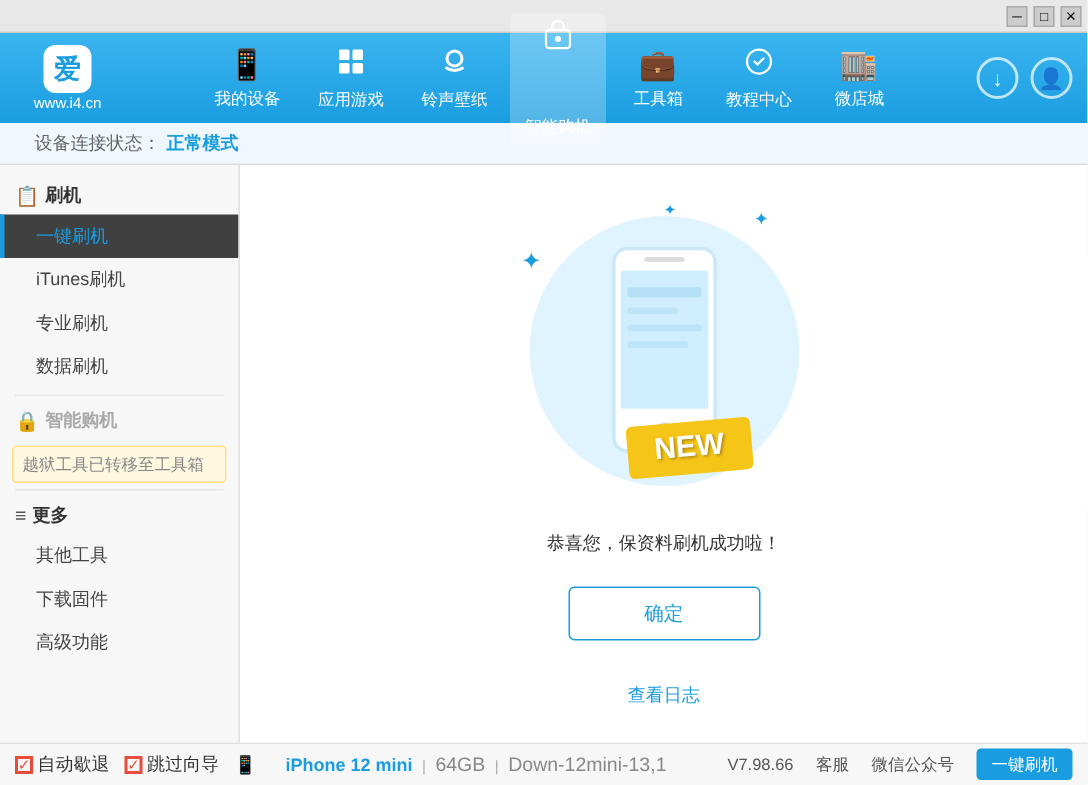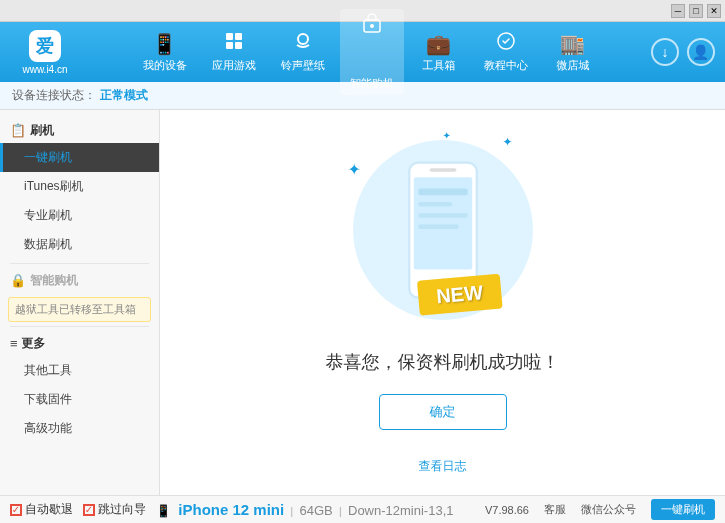--- a/index.html
+++ b/index.html
@@ -82,21 +82,21 @@
       background: #f5f5f5;
     }
 
     
     .status-bar {
       background: #f0f8ff;
       border-bottom: 1px solid #ddd;
       height: 28px;
       display: flex;
       align-items: center;
-      padding: 0 12px;
+      padding: 0 23px;
       font-size: 12px;
       color: #333;
     }
     .status-label { color: #666; }
     .status-value { color: #1a9de0; font-weight: bold; margin-left: 4px; }
 
     
     .sidebar {
       width: 160px;
       background: #f7f7f7;
@@ -176,21 +176,21 @@
       padding: 6px 18px;
       border-radius: 4px;
       transform: rotate(-5deg) translateX(-30%);
       text-shadow: 1px 1px 2px rgba(0,0,0,0.3);
     }
     .new-star-left { position: absolute; top: 30px; left: 5px; color: #1a9de0; font-size: 16px; }
     .new-star-right { position: absolute; top: 5px; right: 30px; color: #1a9de0; font-size: 12px; }
     .new-star-top { position: absolute; top: 0; left: 50%; color: #1a9de0; font-size: 10px; }
 
     .congrats-text {
-      font-size: 18px;
+      font-size: 12px;
       color: #333;
       margin-bottom: 20px;
       font-weight: normal;
     }
 
     .confirm-btn {
       background: #fff;
       border: 1px solid #1a9de0;
       color: #1a9de0;
       padding: 8px 50px;
@@ -215,21 +215,21 @@
       display: flex;
       align-items: center;
       padding: 0 10px;
     }
     .bottom-checkboxes { display: flex; align-items: center; gap: 10px; }
     .bottom-checkbox { display: flex; align-items: center; gap: 3px; font-size: 12px; color: #333; cursor: pointer; }
     .checkbox-red { border: 2px solid #e74c3c; width: 12px; height: 12px; display: flex; align-items: center; justify-content: center; }
     .checkbox-checked { color: #e74c3c; font-size: 10px; }
 
     .device-info { margin-left: 10px; }
-    .device-name { color: #1a9de0; font-weight: bold; font-size: 15px; }
+    .device-name { color: #1a9de0; font-weight: bold; font-size: 12px; margin-left: 12px; }
     .device-detail { color: #888; font-size: 13px; }
 
     .bottom-right {
       margin-left: auto;
       display: flex;
       align-items: center;
       gap: 15px;
       font-size: 11px;
       color: #666;
     }

